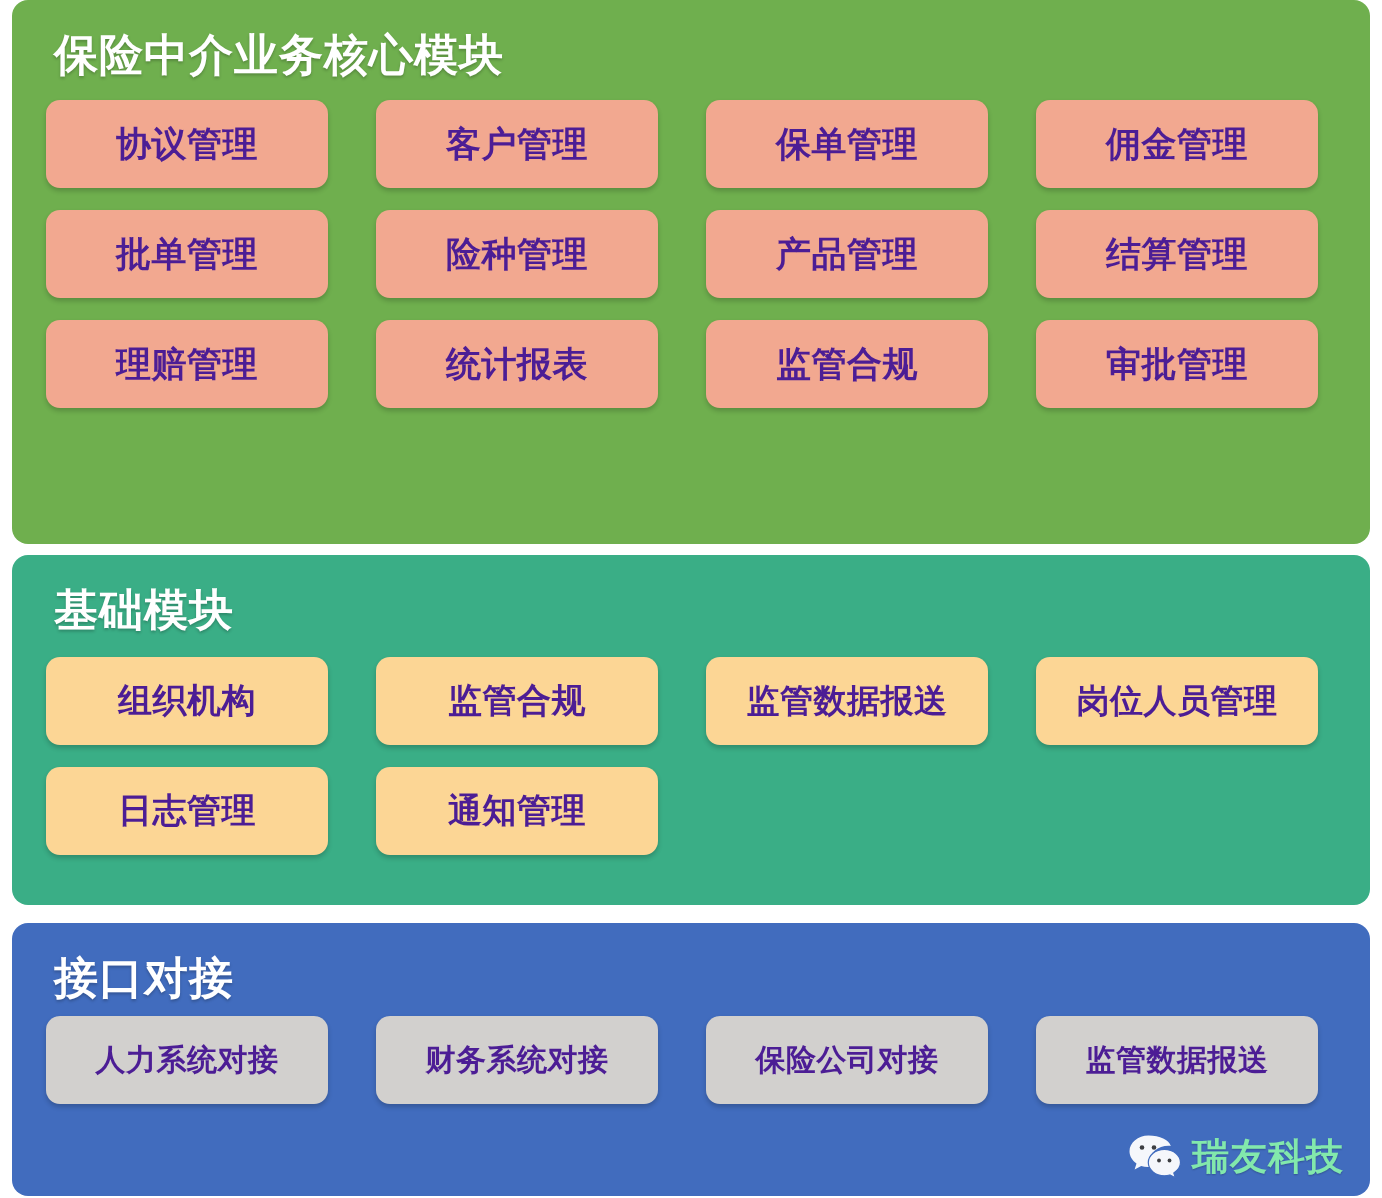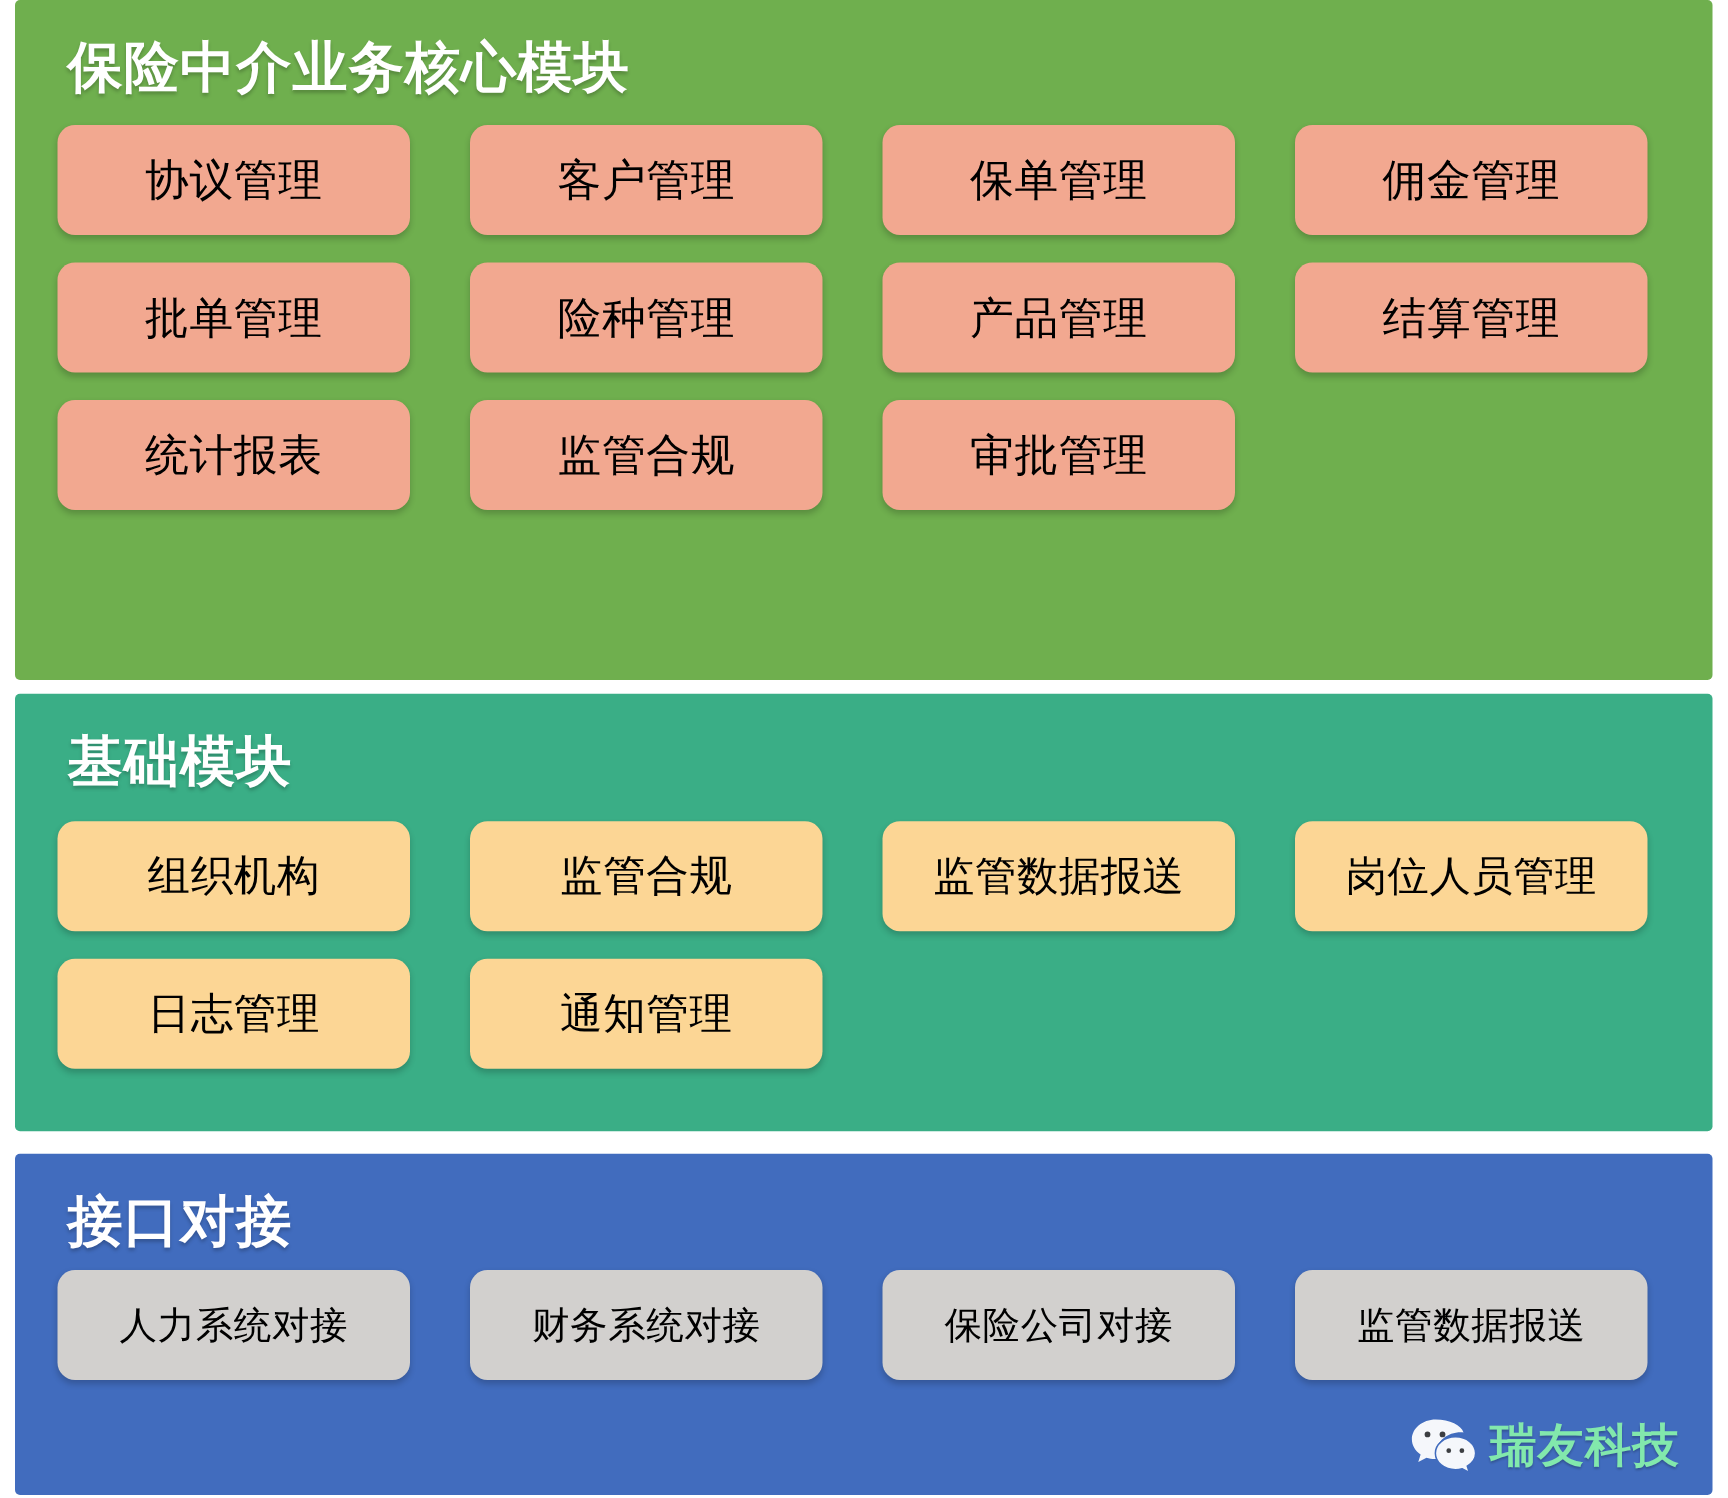--- a/index.html
+++ b/index.html
@@ -21,21 +21,21 @@
     height: 1198px;
     box-sizing: border-box;
     padding: 0 12px;
     display: flex;
     flex-direction: column;
   }
 
   
   .panel {
     position: relative;
-    border-radius: 4px;
+    border-radius: 16px;
     box-sizing: border-box;
     padding: 26px 34px 24px 34px;
   }
 
   .panel--core {
     background: #6FAF4E;
     height: 544px;
     margin-top: 0;
   }
   .panel--base {
@@ -76,23 +76,23 @@
     height: 88px;
     border-radius: 14px;
     display: flex;
     align-items: center;
     justify-content: center;
     box-shadow: 0 3px 5px rgba(0,0,0,0.20);
     user-select: none;
   }
 
   .module-label {
-    font-weight: normal;
+    font-weight: bold;
     font-size: 35px;
-    color: #000000;
+    color: #4c1d95;
     white-space: nowrap;
     letter-spacing: 0.5px;
   }
 
   .module--salmon { background: #F2A890; }
   .module--yellow { background: #FCD695; }
   .module--gray   { background: #D2D0CE; }
 
   .module--gray .module-label { font-size: 30px; }
   .module--yellow .module-label { font-size: 34px; }
@@ -157,20 +157,23 @@
         <span class="module-label">险种管理</span>
       </div>
       <div class="module module--salmon">
         <span class="module-label">产品管理</span>
       </div>
       <div class="module module--salmon">
         <span class="module-label">结算管理</span>
       </div>
 
       <div class="module module--salmon">
+        <span class="module-label">理赔管理</span>
+      </div>
+      <div class="module module--salmon">
         <span class="module-label">统计报表</span>
       </div>
       <div class="module module--salmon">
         <span class="module-label">监管合规</span>
       </div>
       <div class="module module--salmon">
         <span class="module-label">审批管理</span>
       </div>
     </div>
   </section>

